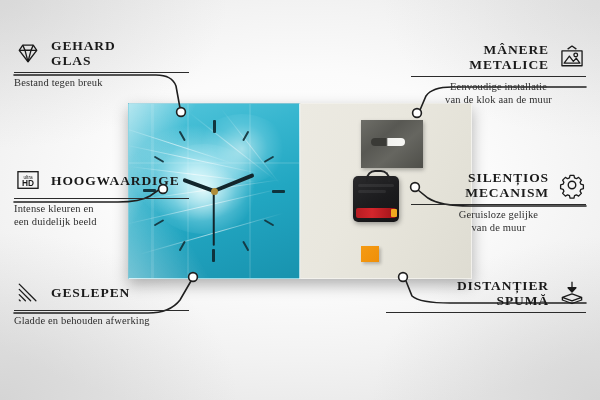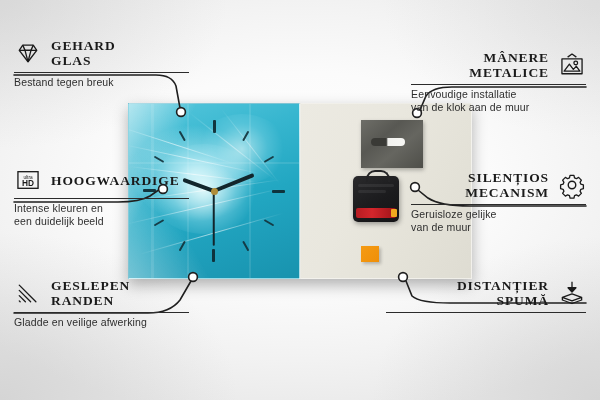--- a/index.html
+++ b/index.html
@@ -120,24 +120,24 @@
   .feat.right .head{justify-content:flex-end;}
   .feat .title{
     font-family:"Liberation Serif", serif;
     font-size:13.5px;font-weight:bold;letter-spacing:.9px;color:#1a1a1a;
     line-height:15px;text-transform:uppercase;
   }
   .feat.left .title{text-align:left;}
   .feat.right .title{text-align:right;}
   .feat .rule{height:1px;background:#2b2b2b;margin-top:4px;}
   .feat .desc{
-    font-family:Liberation Sans, sans-serif;
+    font-family:Liberation Serif, serif;
     font-size:10.5px;color:#2e2e2e;line-height:13px;margin-top:3px;letter-spacing:.15px;
   }
-  .feat.right .desc{text-align:left;}
+  .feat.right .desc{text-align:center;}
   .ico{width:28px;height:28px;flex:0 0 28px;display:block;}
 </style>
 </head>
 <body>
 
 <div id="stage">
 
   <div class="vig tl"></div>
   <div class="vig bl"></div>
   <div class="vig tr"></div>
@@ -285,30 +285,29 @@
       <svg class="ico" viewBox="0 0 32 32">
         <g stroke="#1a1a1a" stroke-width="1.5" stroke-linecap="round">
           <line x1="6" y1="7" x2="25" y2="26"></line>
           <line x1="6" y1="13" x2="19" y2="26"></line>
           <line x1="6" y1="19" x2="13" y2="26"></line>
           <line x1="6" y1="25" x2="7" y2="26"></line>
         </g>
       </svg>
       <div class="title">
         <div>GESLEPEN</div>
-        <div>RANDEN</div>
-      </div>
-    </div>
-    <div class="rule" style="width:175px;"></div>
-    <div class="desc">
-      <div>Gladde en veilige afwerking</div>
-    </div>
-  </div>
-
-  <div class="feat right" id="f4" style="left:411px;top:50px;width:175px;">
+      </div>
+    </div>
+    <div class="rule" style="width:175px;"></div>
+    <div class="desc">
+      <div>Gladde en behouden afwerking</div>
+    </div>
+  </div>
+
+  <div class="feat right" id="f4" style="left:411px;top:42px;width:175px;">
     <div class="head">
       <div class="title">
         <div>MÂNERE</div>
         <div>METALICE</div>
       </div>
       <svg class="ico" viewBox="0 0 32 32">
         <g fill="none" stroke="#1a1a1a" stroke-width="1.5" stroke-linejoin="round">
           <path d="M11 7 L16 3.5 L21 7"></path>
           <rect x="4.5" y="9" width="23" height="17"></rect>
           <path d="M7 23 L13 15 L17.5 21 L21 17.5 L25 23 Z"></path>

